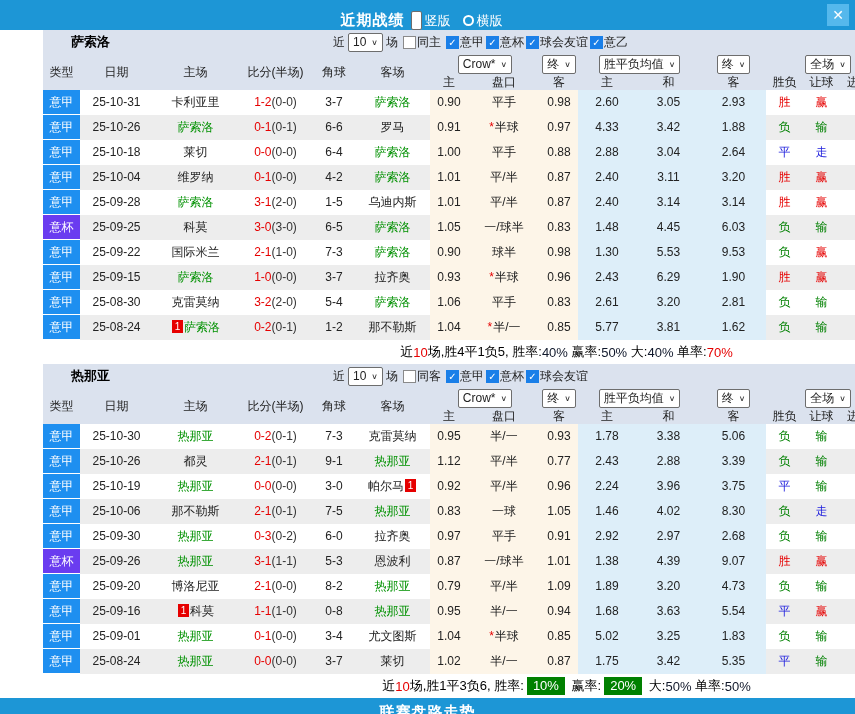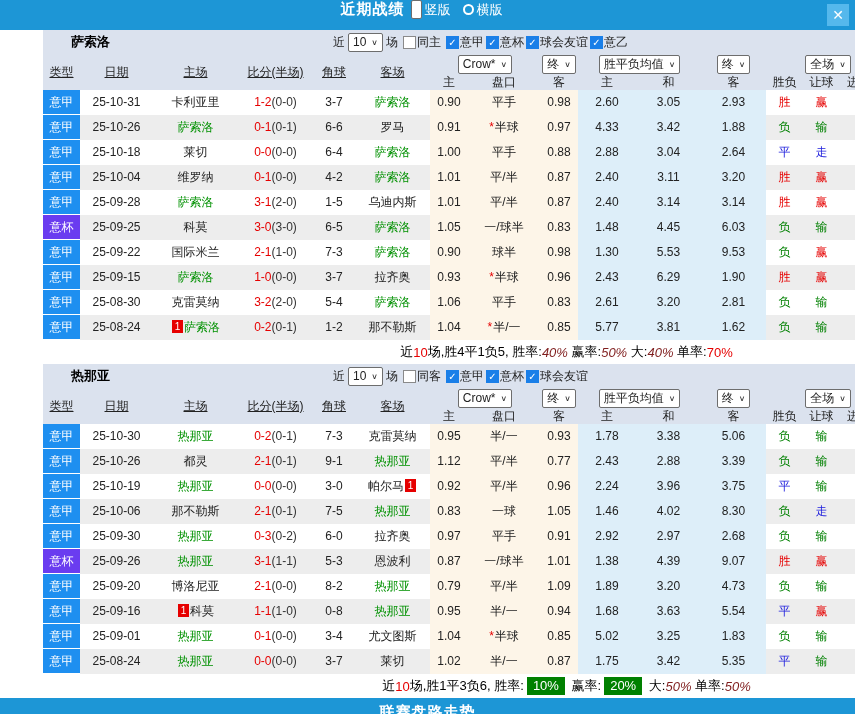--- a/index.html
+++ b/index.html
@@ -6,21 +6,21 @@
   html,body { margin:0; padding:0; }
   body {
     width:855px; height:714px; overflow:hidden;
     background:#ffffff;
     font-family:"Liberation Sans","DejaVu Sans",sans-serif;
     color:#222;
     --cols: 37px 73px 85px 75px 42px 75px 38px 72px 38px 58px 65px 65px 37px 37px 50px;
   }
   
   .titlebar{ height:30px; background:#1d96d6; position:relative;
-    display:flex; align-items:flex-start; justify-content:center; color:#fff; }
+    display:flex; align-items:flex-end; justify-content:center; color:#fff; }
   .titlebar .title{ font-weight:bold; font-size:15px; letter-spacing:1px; }
   .radio-group{ display:flex; align-items:center; margin-left:6px; font-size:13px; }
   .radio-item{ display:flex; align-items:center; margin-right:12px; cursor:pointer; }
   .rdot{ width:11px; height:11px; border-radius:50%; border:2px solid #fff; margin-right:3px; }
   .rdot.sel{ background:#fff; }
   .closebtn{ position:absolute; right:6px; top:4px; width:22px; height:22px;
     background:#55b8ec; color:#fff; font-weight:bold; font-size:14px;
     display:flex; align-items:center; justify-content:center; cursor:pointer; }
   
   .section{ width:847px;margin-left:43px; }
@@ -33,41 +33,41 @@
   .sel .chev{ font-size:9px; margin-left:5px; transform:scaleY(.85); color:#333; }
   .cbl{ display:inline-flex; align-items:center; cursor:pointer; margin-left:2px; }
   .cb{ width:13px; height:13px; border:1px solid #8a8a8a; background:#fff; display:inline-flex;
     align-items:center; justify-content:center; margin-right:1px; font-size:10px; }
   .cb.on{ background:#1a7fe8; border-color:#1a7fe8; color:#fff; }
   .leagues{ display:inline-flex; align-items:center; }
   
   .thead{ background:#dbe2ee; display:grid; grid-template-columns:var(--cols);
     grid-template-rows:20px 16px; align-items:center; font-size:12px; color:#222; }
   .th{ text-align:center; display:flex; align-items:center; justify-content:center; }
-  .th.span2{ grid-row:1/3;text-decoration:underline; }
+  .th.span2{ grid-row:1/3; }
   
   .rows .row{ display:grid; grid-template-columns:var(--cols); height:25px; line-height:25px;
     font-size:12px; text-align:center; color:#222; }
   .rows .row:nth-child(odd){ background:#fff; }
   .rows .row:nth-child(even){ background:#ededed; }
   .cell-type{ color:#fff; border-bottom:1px solid #fff; line-height:24px; font-size:12px; }
   .tint-cream{ background:#fdf5e8; }
   .tint-blue{ background:#ddeef9; }
   .score-main{ color:#e60000; }
   .score-half{ color:#333; }
   .star{ color:#e60000; margin-right:1px; }
   .badge1{ display:inline-block; background:#e60000; color:#fff; width:11px; height:13px;
     line-height:13px; font-size:10px; text-align:center; margin:0 1px; vertical-align:1px; }
   
   .summary{ height:24px; background:#fff; display:flex; align-items:center;
     justify-content:center; padding-left:200px; font-size:13px; }
   .summary span{ white-space:pre; }
   .tk-k{ color:#000; }
   .tk-r{ color:#e60000; }
-  .tk-b{ color:#7f1d1d;font-style:italic; }
+  .tk-b{ color:#0f172a; }
   .tk-g{ background:#008000; color:#fff; height:18px; line-height:18px; display:inline-block;
     padding:0 6px; margin:0 3px; }
   
   .bottombar{ height:16px; background:#1d96d6; overflow:hidden; color:#fff; text-align:center;
     font-weight:bold; font-size:15px; line-height:27px; letter-spacing:1px; }
 </style>
 </head>
 <body>
 
 <div class="titlebar">

